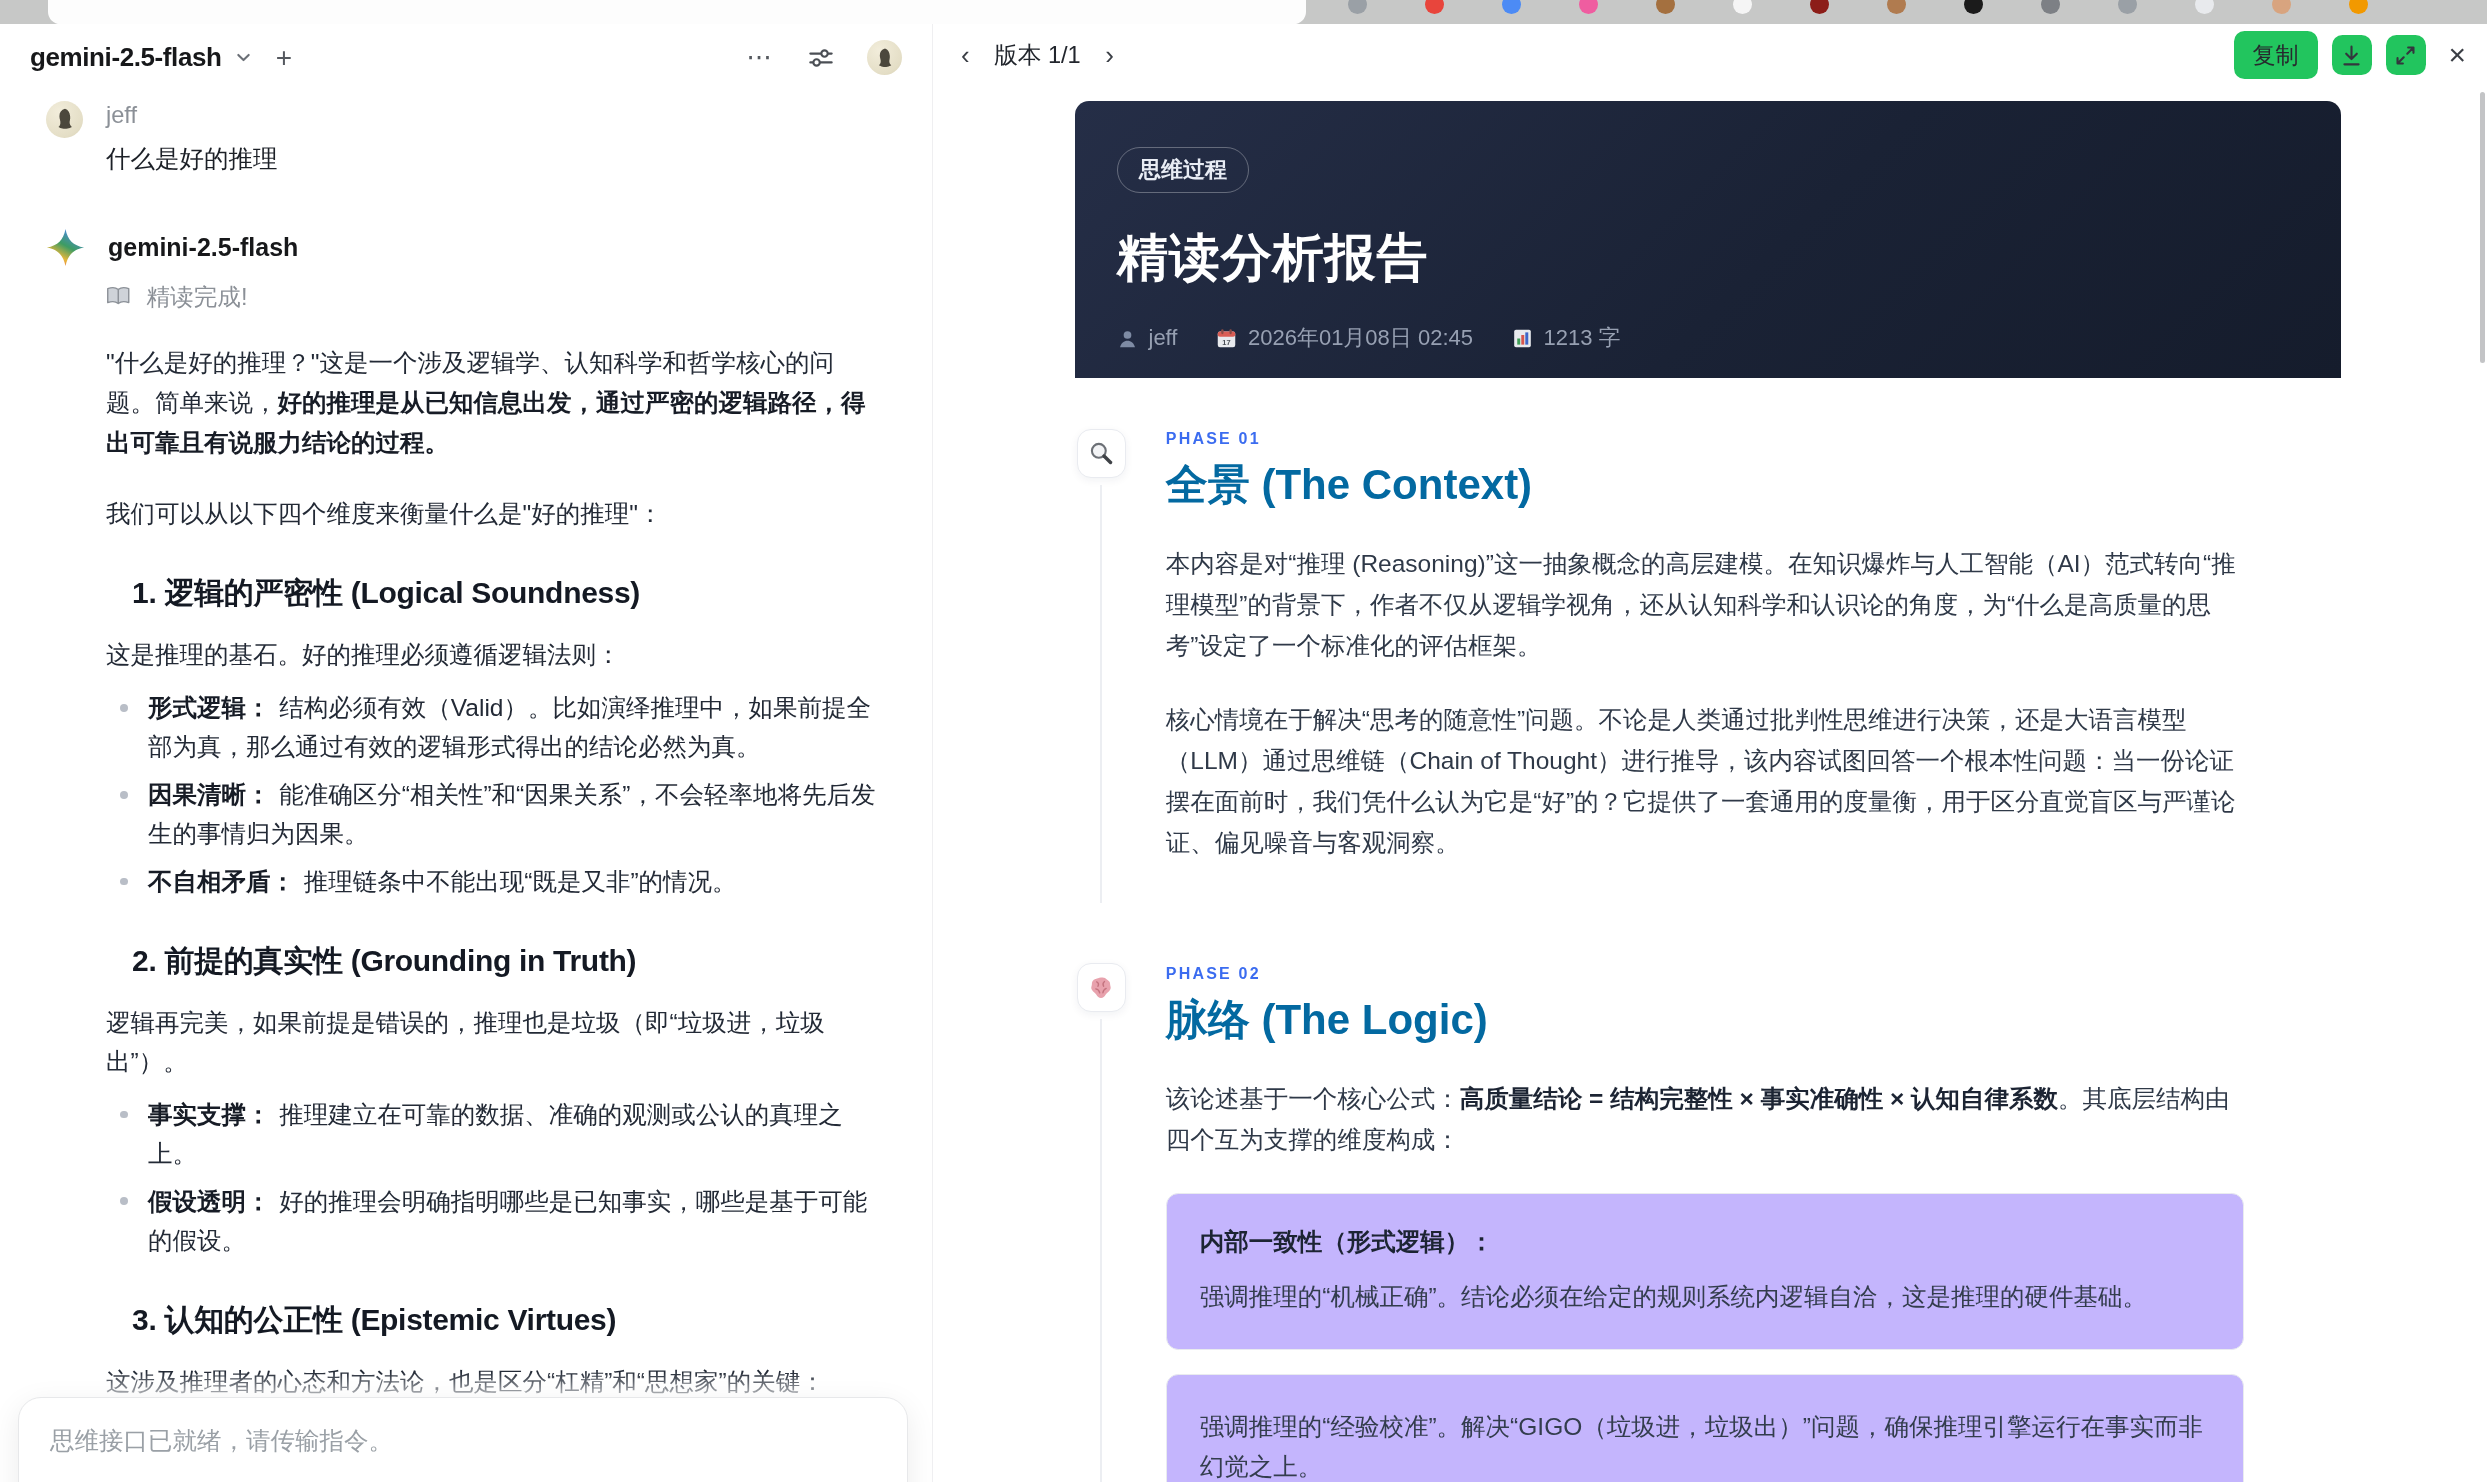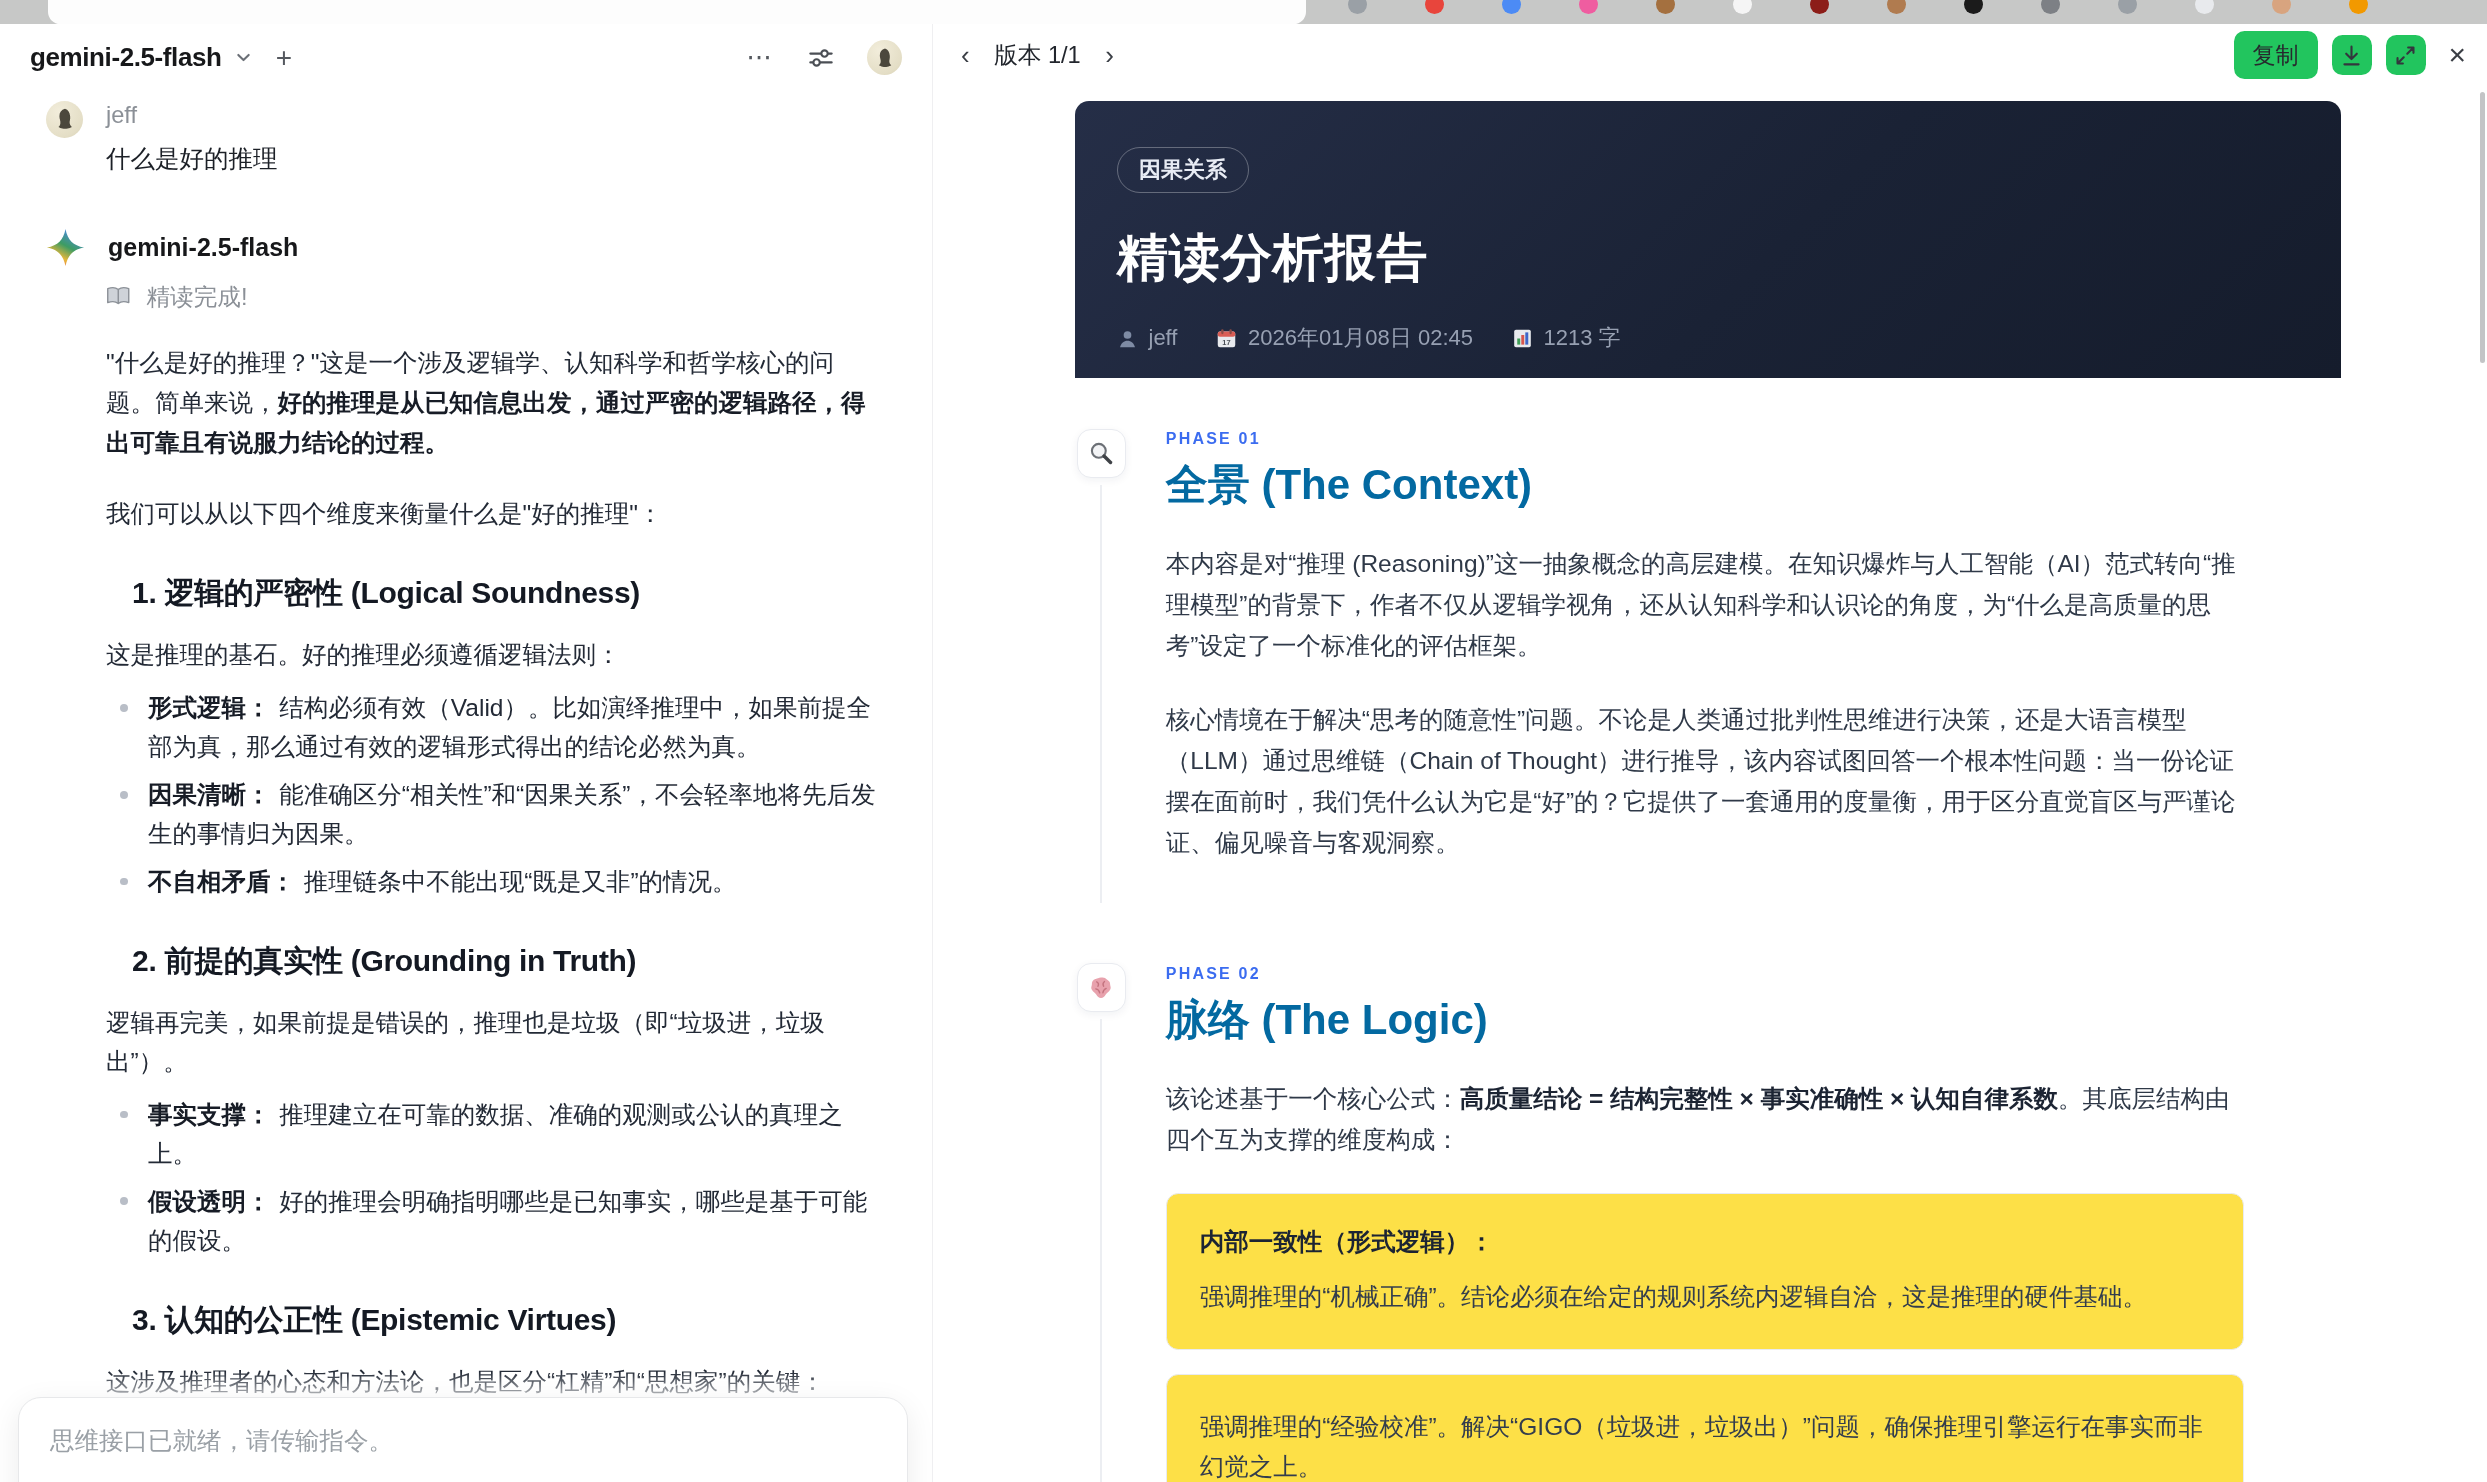--- a/index.html
+++ b/index.html
@@ -71,21 +71,21 @@
   .phases { padding:51px 0 0 1.8px; }
   .phase { display:flex; gap:40px; position:relative; padding-bottom:67px; }
   .ph-rail { flex:0 0 49px; position:relative; }
   .ph-icon { width:49px; height:49px; border-radius:14px; background:#fff; border:0.9px solid #e9ebf0; box-shadow:0 2.6px 8.8px rgba(20,30,60,.06); display:flex; align-items:center; justify-content:center; }
   .ph-line { position:absolute; left:23.6px; top:56px; bottom:-7px; width:1.8px; background:#eceef2; }
   .ph-content { flex:1; max-width:1078px; padding-top:1.8px; }
   .ph-label { font-size:16px; font-weight:800; letter-spacing:2.2px; color:#3b6cf0; }
   .ph-title { font-size:42px; font-weight:800; color:#0369a1; margin-top:8.8px; margin-bottom:30px; }
   .ph-p { font-size:24.5px; line-height:41px; color:#2f3948; margin-bottom:33px; }
   .ph-p b { font-weight:800; color:#1c2433; }
-  .dim-card { background:#fde047; border:0.9px solid #e9ebef; border-radius:12.3px; padding:31.5px 33px; margin-top:24.5px; }
+  .dim-card { background:#c4b5fd; border:0.9px solid #e9ebef; border-radius:12.3px; padding:31.5px 33px; margin-top:24.5px; }
   .dim-title { font-size:24.5px; font-weight:800; color:#1c2433; margin-bottom:19px; }
   .dim-body { font-size:24.5px; line-height:40px; color:#333d4d; }
 
   .rp-scrollbar { position:absolute; right:1.8px; top:68px; width:5.3px; height:271px; border-radius:2.6px; background:#c3c4c6; }
 
   svg { display:block; }
 </style>
 </head>
 <body>
 
@@ -236,21 +236,21 @@
             <path d="M16 4h6v6M10 22H4v-6M22 4l-7 7M4 22l7-7" fill="none" stroke="#33373d" stroke-width="2.4" stroke-linecap="round" stroke-linejoin="round"></path>
           </svg>
       </span>
       <span class="close-x">×</span>
     </div>
   </div>
 
   <div class="artifact">
 
     <div class="hero">
-      <span class="hero-badge">因果关系</span>
+      <span class="hero-badge">思维过程</span>
       <div class="hero-title">精读分析报告</div>
       <div class="hero-meta">
         <span class="m">
           <span>
               <svg width="21" height="21" viewBox="0 0 24 24">
                 <circle cx="12" cy="8" r="4.4" fill="#7e8ba4"></circle>
                 <path d="M3.5 22c1.2-5 4.4-7.5 8.5-7.5s7.3 2.5 8.5 7.5z" fill="#7e8ba4"></path>
               </svg>
             </span>
           <span>jeff</span>

